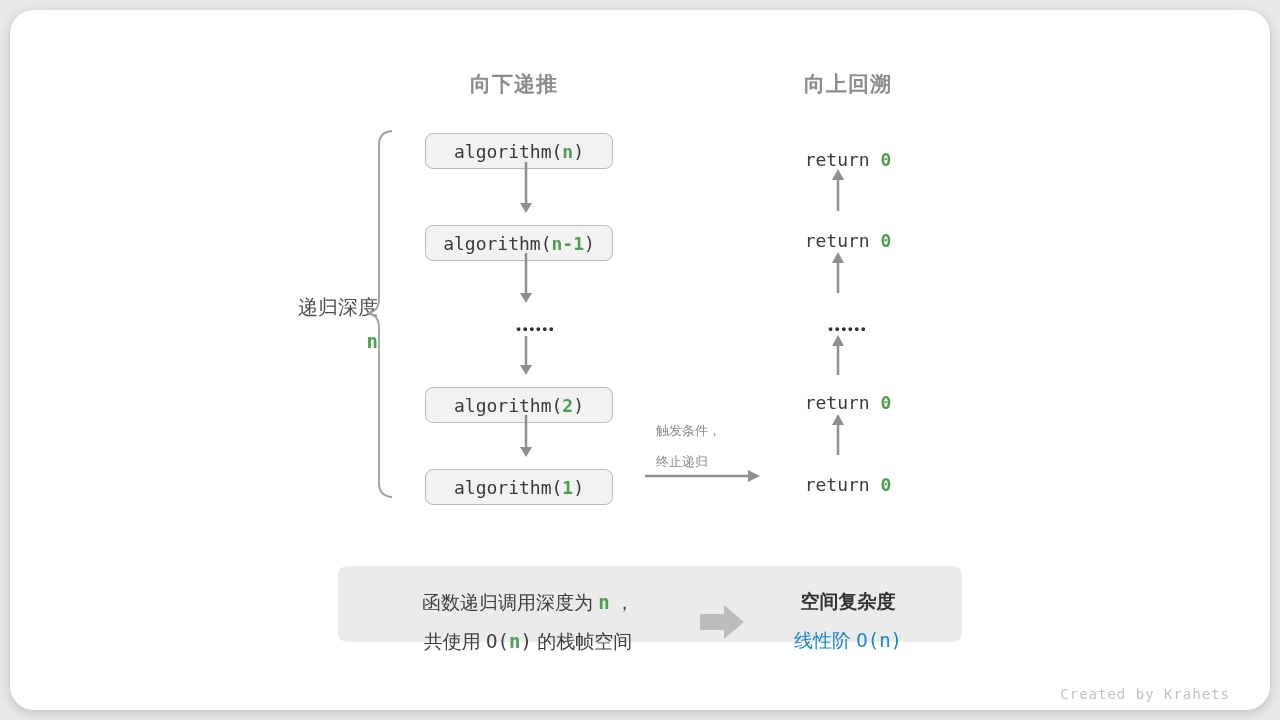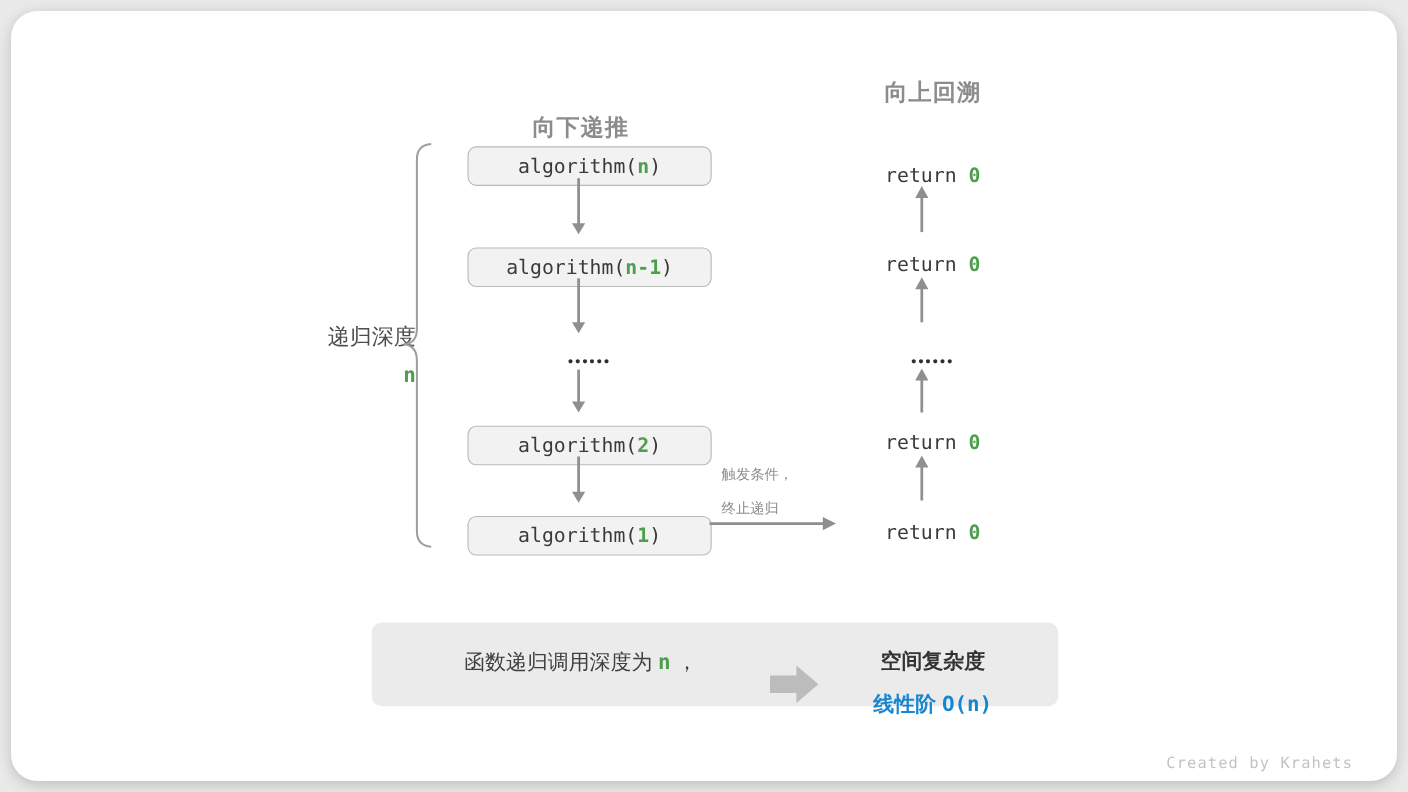--- a/index.html
+++ b/index.html
@@ -23,24 +23,24 @@
     position:absolute;left:10px;top:10px;width:1260px;height:700px;
     background:#ffffff;border-radius:24px;
     box-shadow:0 3px 12px rgba(0,0,0,0.18);
   }
   svg.overlay{position:absolute;left:0;top:0;pointer-events:none;}
   .col-header{
     position:absolute;width:200px;text-align:center;top:60px;
     font-size:21px;font-weight:700;color:var(--header-gray);
     letter-spacing:1px;
   }
-  .hdr-down{left:418px;margin-top:32px;}
+  .hdr-down{left:404px;}
   .hdr-up{left:738px;}
   .call-box{
-    position:absolute;left:415px;width:222px;height:36px;
+    position:absolute;left:415px;width:188px;height:36px;
     background:var(--box-fill);
     border:1.5px solid var(--box-border);
     border-radius:8px;
     display:flex;align-items:center;justify-content:center;
     font-family:"DejaVu Sans Mono", monospace;
     font-size:18px;color:var(--ink);
   }
   .call-box .arg{color:var(--green);font-weight:700;}
   .ret{
     position:absolute;width:170px;left:753px;text-align:center;
@@ -77,21 +77,21 @@
     font-size:19px;color:#3f3f3f;line-height:38px;
   }
   .summary-left .mono{font-family:"DejaVu Sans Mono", monospace;}
   .summary-left .val{color:var(--green);font-weight:700;font-family:"DejaVu Sans Mono", monospace;}
   .summary-right{
     position:absolute;left:425px;top:17px;width:170px;text-align:center;
     line-height:38px;
   }
   .summary-right .title{font-size:19px;font-weight:700;color:#333333;}
   .summary-right .result{
-    font-size:19px;font-weight:700;color:var(--blue);
+    font-size:19px;font-weight:400;color:var(--blue);
   }
   .summary-right .result .mono{font-family:"DejaVu Sans Mono", monospace;}
   .credit{
     position:absolute;right:40px;top:676px;
     font-family:"DejaVu Sans Mono", monospace;
     font-size:14px;color:#c3c3c3;letter-spacing:1px;
   }
 </style>
 </head>
 <body>
@@ -144,20 +144,23 @@
 
   <div class="trigger-note">
     <div>触发条件，</div>
     <div>终止递归</div>
   </div>
 
   <div class="summary-box">
     <div class="summary-left">
       <div>
         <span>函数递归调用深度为 </span><span class="val">n</span><span> ，</span>
+      </div>
+      <div>
+        <span>共使用 </span><span class="mono">O(</span><span class="val">n</span><span class="mono">)</span><span> 的栈帧空间</span>
       </div>
     </div>
 
     <svg width="50" height="40" style="position:absolute;left:360px;top:36px;">
       <polygon points="2,12 26,12 26,3 46,20 26,37 26,28 2,28" fill="#bcbcbc"></polygon>
     </svg>
     <div class="summary-right">
       <div class="title">空间复杂度</div>
       <div class="result">
         <span>线性阶 </span><span class="mono">O(n)</span>

